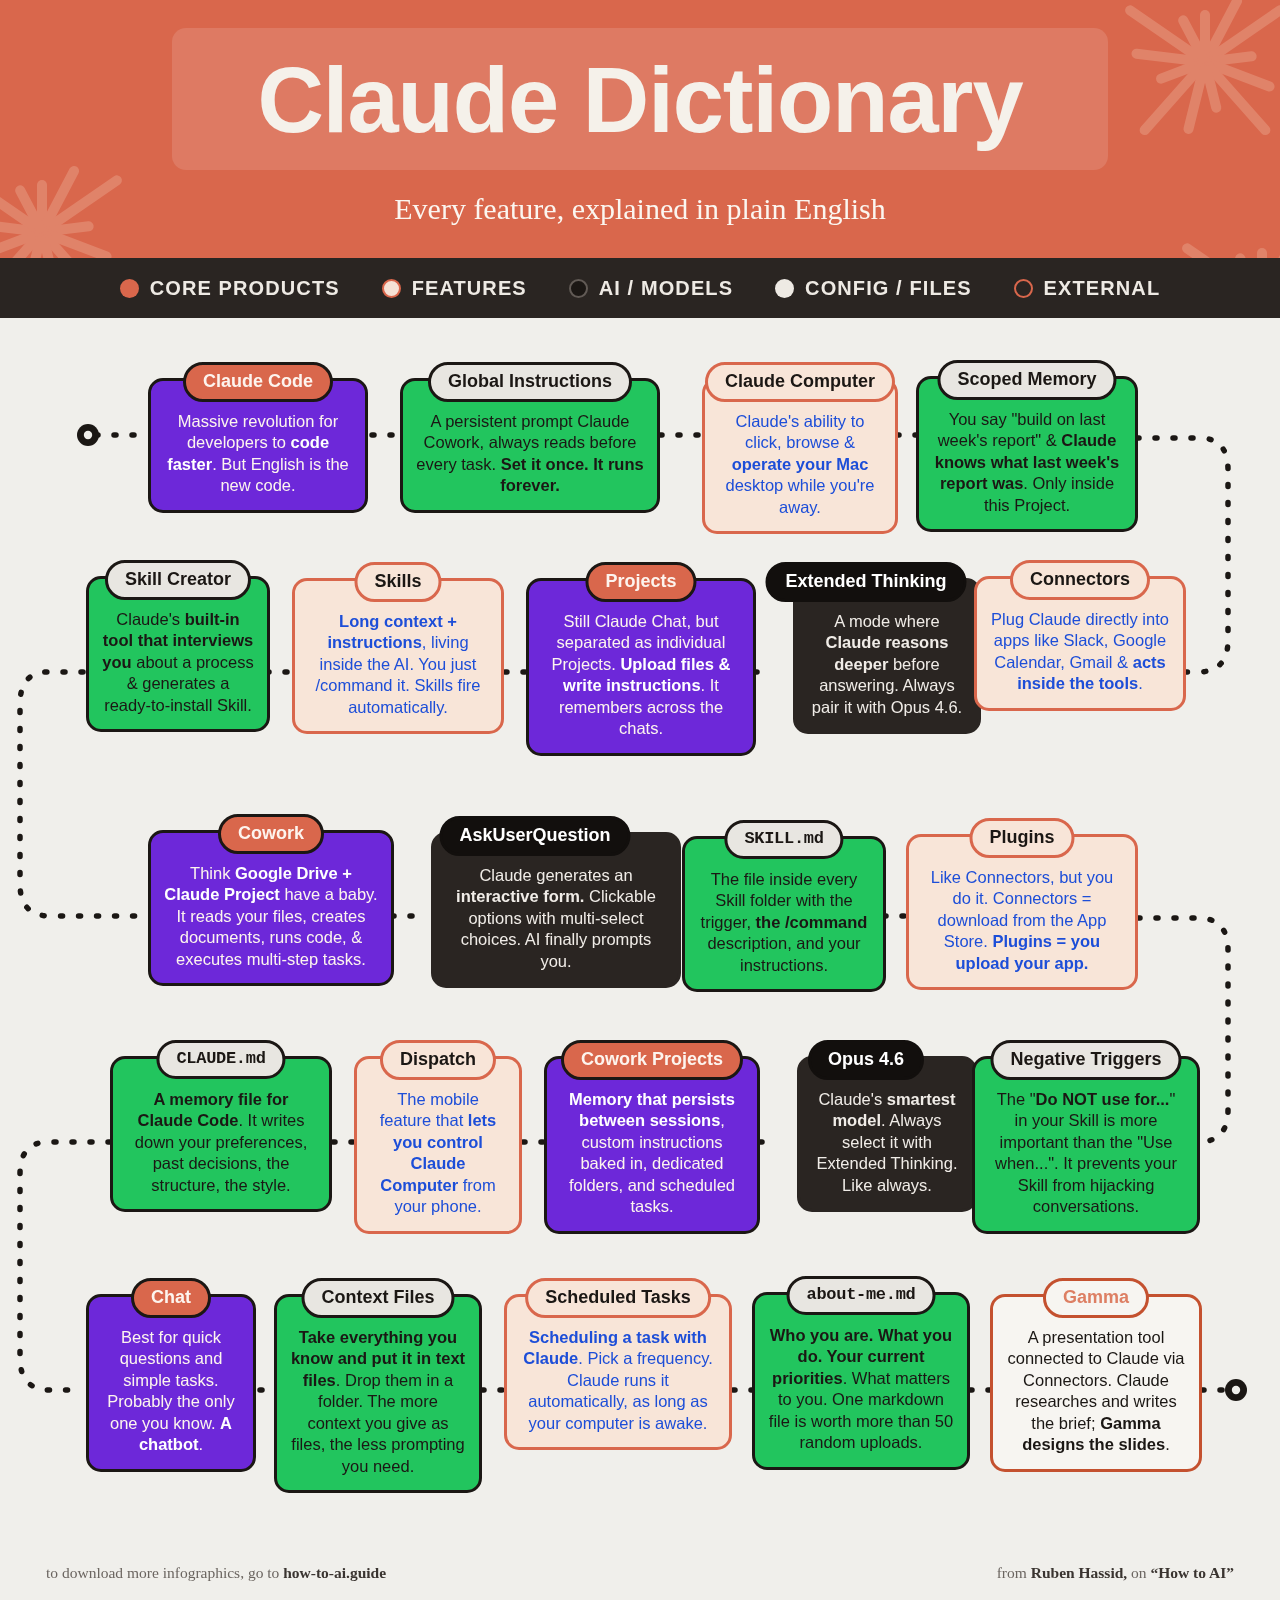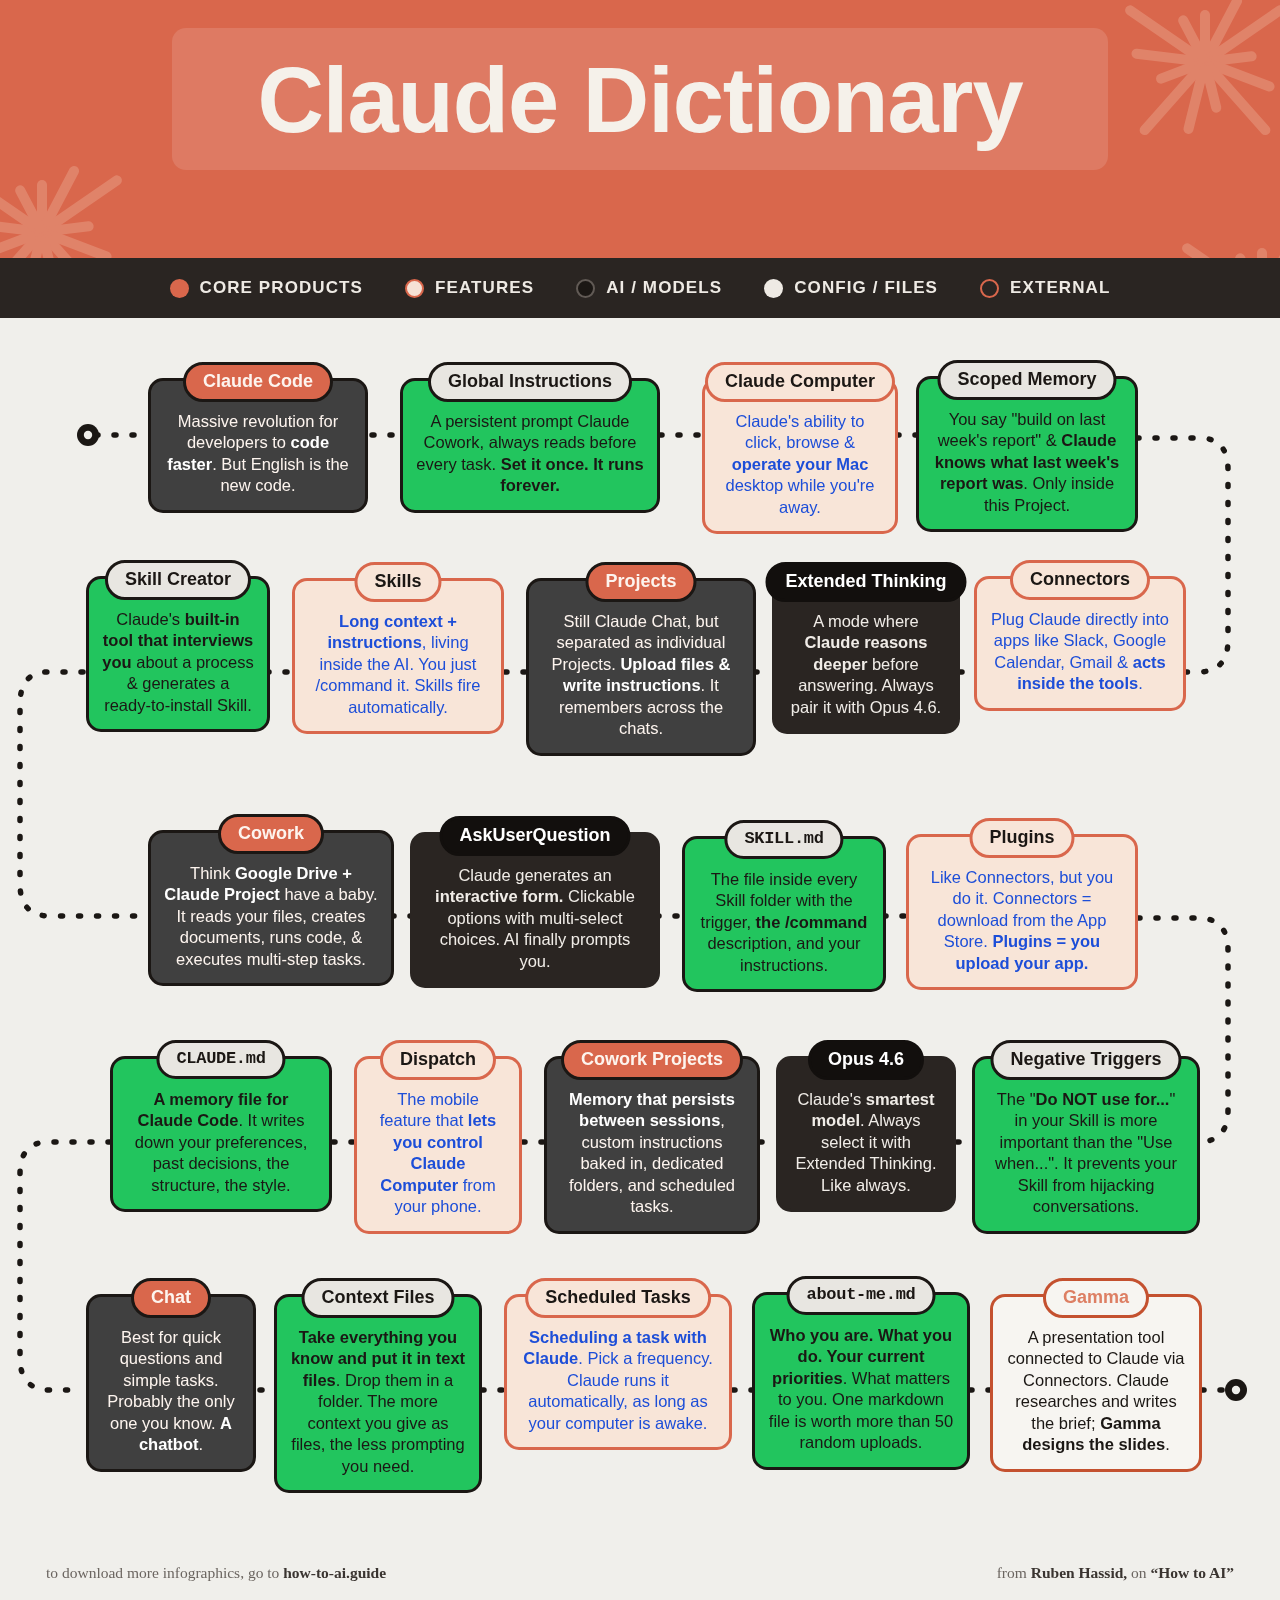--- a/index.html
+++ b/index.html
@@ -51,21 +51,21 @@
     gap:42px;
   }
   .legend-item{ display:flex; align-items:center; gap:11px; }
   .dot{ width:19px; height:19px; border-radius:50%; display:block; }
   .dot.core   { background:#d9674c; }
   .dot.feat   { background:#f6e2d6; border:2px solid #d9674c; }
   .dot.ai     { background:#1b1714; border:2px solid #615a55; }
   .dot.config { background:#eeeae4; }
   .dot.ext    { background:#2a2522; border:2.5px solid #d9674c; }
   .legend-label{
-    color:#eeeae4; font-size:17px; font-weight:700;
+    color:#eeeae4; font-size:20px; font-weight:700;
     letter-spacing:1.1px;
   }
 
   
   .wires{ position:absolute; left:0; top:0; width:1280px; height:1600px; pointer-events:none; }
 
   
   .card{ position:absolute; }
   .card .body{
     position:absolute; left:0; top:16px; width:100%;
@@ -76,28 +76,28 @@
   .card .pill{
     position:absolute; top:0; left:50%; transform:translateX(-50%);
     border-radius:30px; border:3px solid #1b1714;
     padding:6px 17px 7px 17px;
     font-size:18px; font-weight:700; white-space:nowrap;
     z-index:3; line-height:1.15;
   }
   .card .pill.mono{ font-family:"Liberation Mono", monospace; font-size:17px; letter-spacing:-.3px;text-align:center; }
 
   
-  .core  .body { background:#404040; border-color:#1b1714; color:#fdf4ee; }
+  .core  .body { background:#6d28d9; border-color:#1b1714; color:#fdf4ee; }
   .core  .pill { background:#d9674c; border-color:#1b1714; color:#fdf4ee; }
   .core  .body b, .core .pill b { color:#ffffff; }
 
   .feat  .body { background:#f8e5d8; border-color:#d9674c; color:#1d4ed8; }
   .feat  .pill { background:#f8e5d8; border-color:#d9674c; color:#1b1714; }
 
-  .ai    .body { background:#2a2522; border-color:#2a2522; color:#f0ece7; }
+  .ai    .body { background:#2a2522; border-color:#2a2522; color:#f0ece7;margin-left:21px; }
   .ai    .pill { background:#120f0d; border-color:#120f0d; color:#ffffff; }
 
   .config .body{ background:#22c55e; border-color:#1b1714; color:#1b1714; }
   .config .pill{ background:#e8e6e1; border-color:#1b1714; color:#1b1714; }
 
   .ext   .body { background:#f7f5f1; border-color:#c4512f; color:#1b1714; }
   .ext   .pill { background:#f7f5f1; border-color:#c4512f; color:#dd7f63; }
 
   b { font-weight:700; }
 
@@ -147,20 +147,21 @@
     </div>
   <div class="burst b3">
       <i style="height: 52px; margin-left: -5px; margin-top: -52px; transform: rotate(0deg);"></i>
       <i style="height: 74px; margin-left: -5px; margin-top: -74px; transform: rotate(27.6923deg);"></i>
       <i style="height: 96px; margin-left: -5px; margin-top: -96px; transform: rotate(55.3846deg);"></i>
       <i style="height: 96px; margin-left: -5px; margin-top: -96px; transform: rotate(304.615deg);"></i>
       <i style="height: 52px; margin-left: -5px; margin-top: -52px; transform: rotate(332.308deg);"></i>
     </div>
   <div class="title-plate"></div>
   <div class="title">Claude Dictionary</div>
+  <div class="subtitle">Every feature, explained in plain English</div>
 </div>
 
 <div class="legend" id="legend">
     <div class="legend-item">
       <span class="dot core"></span>
       <span class="legend-label">CORE PRODUCTS</span>
     </div>
     <div class="legend-item">
       <span class="dot feat"></span>
       <span class="legend-label">FEATURES</span>

